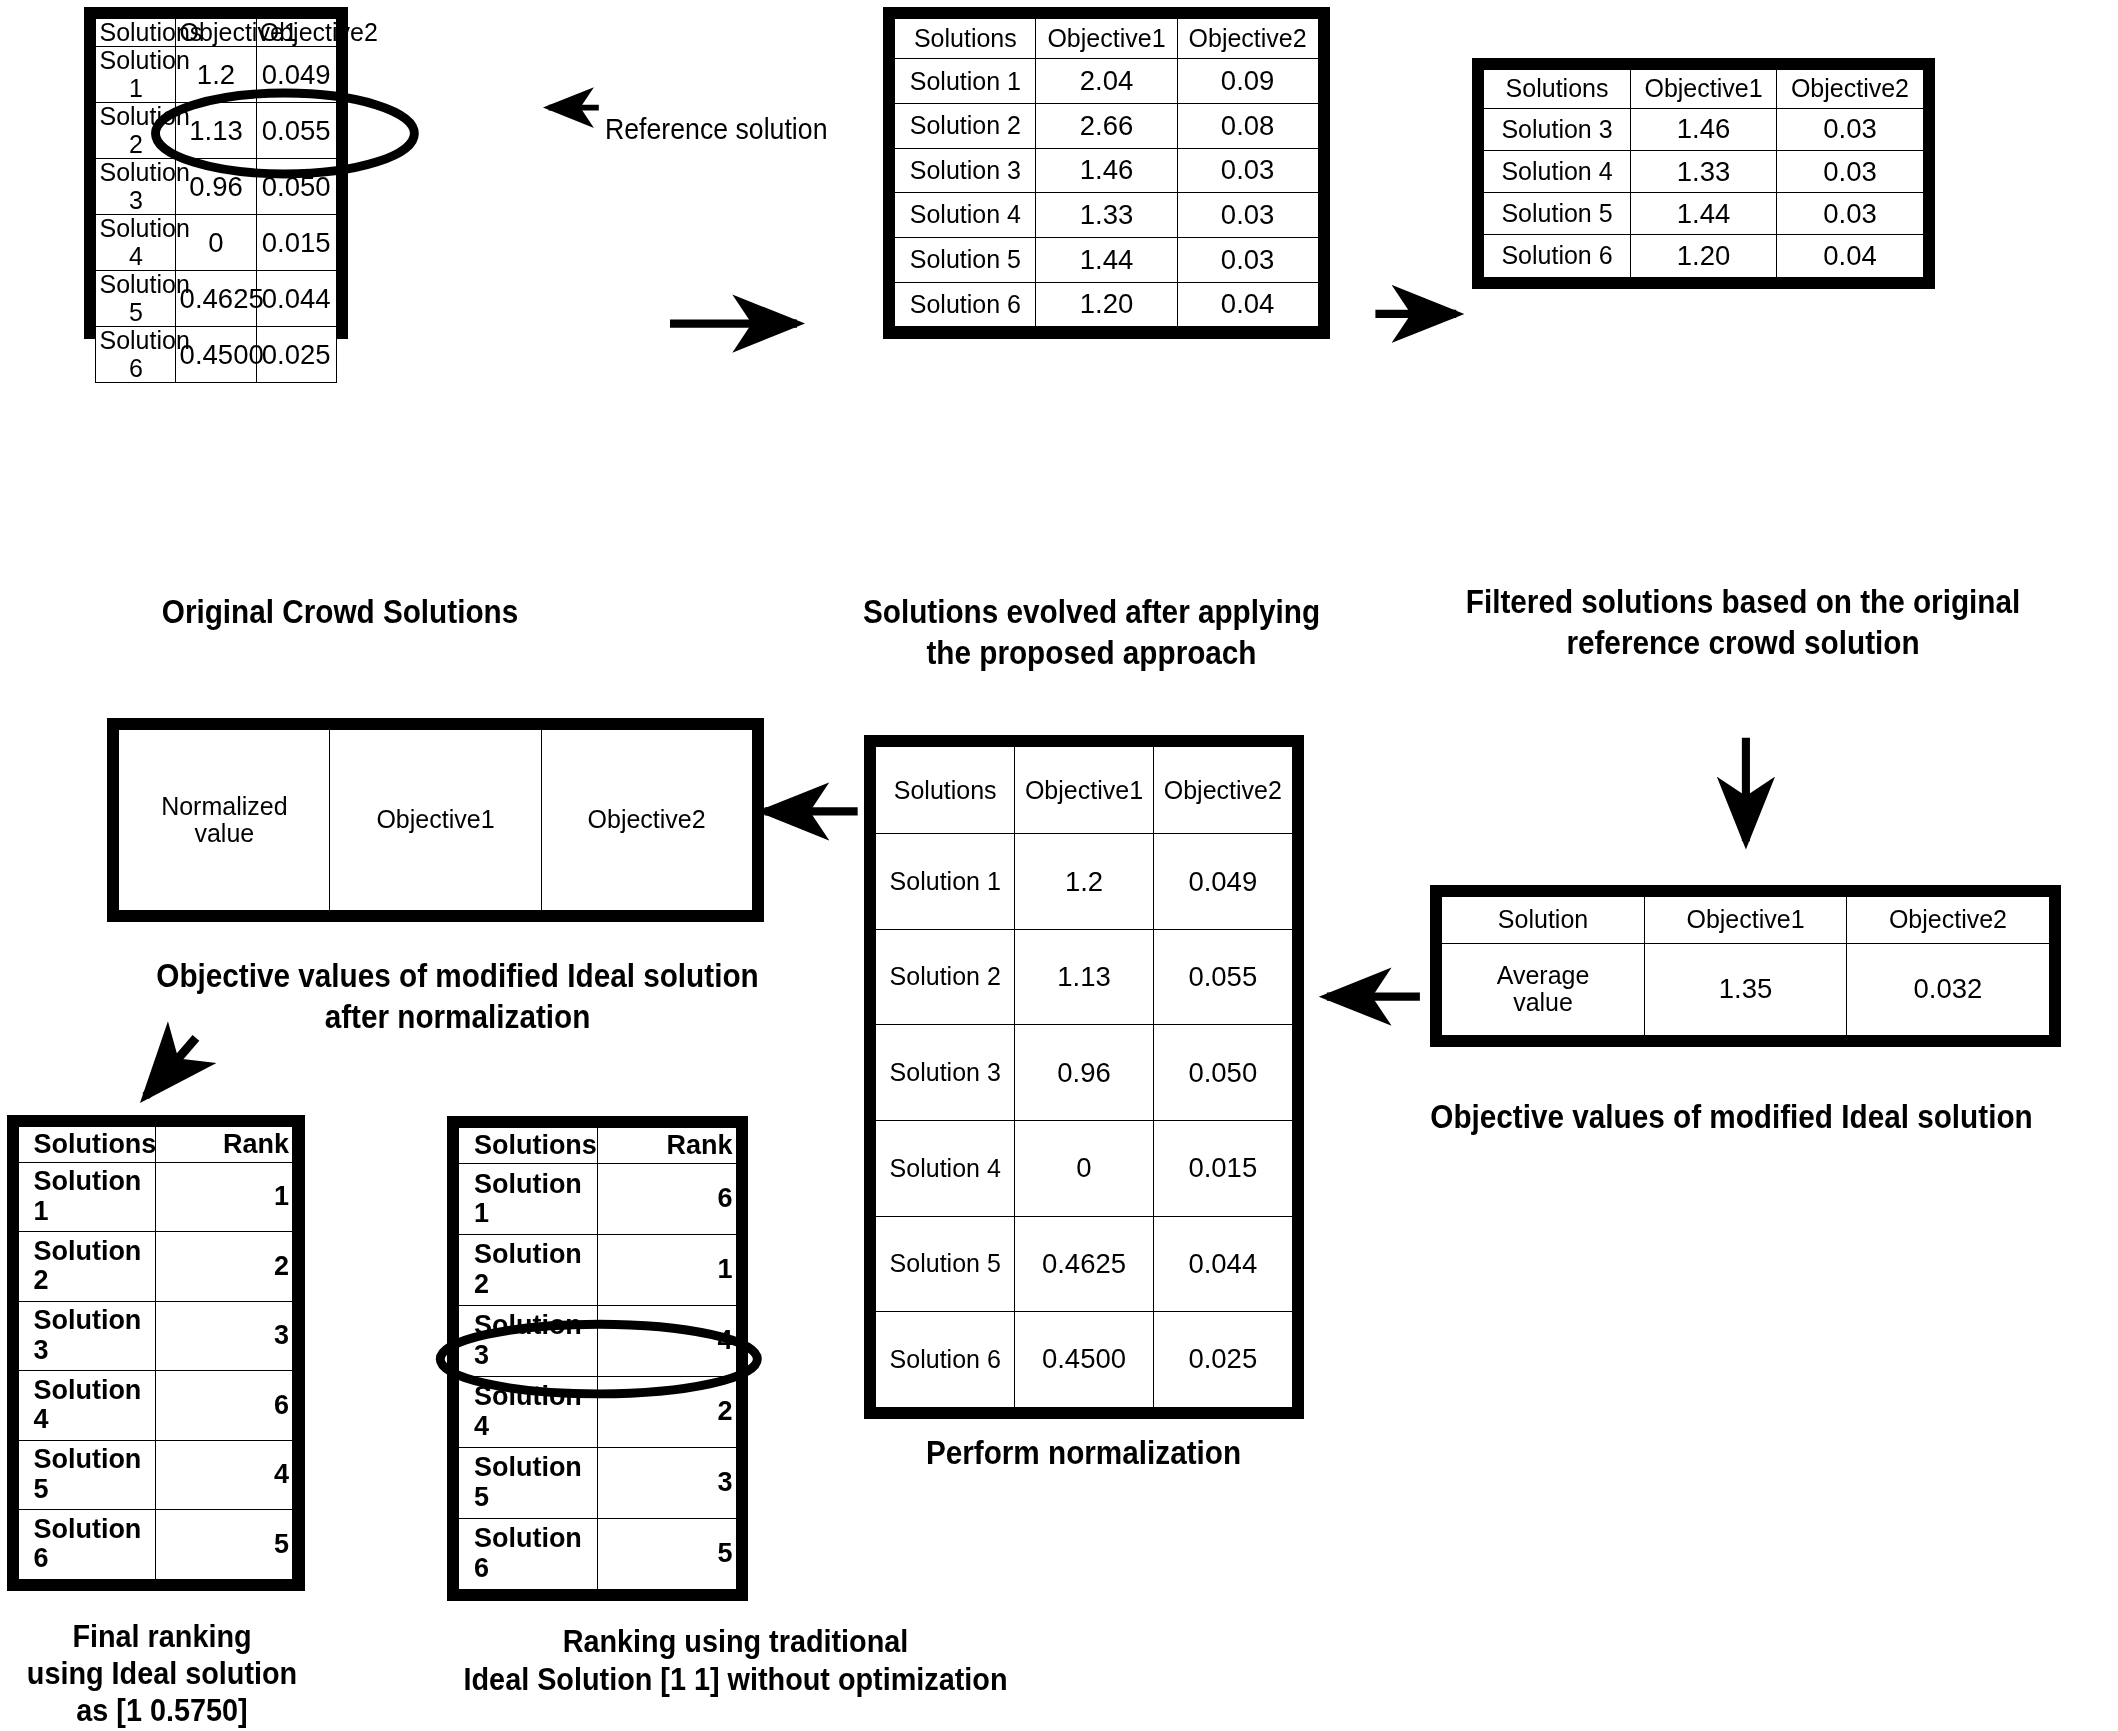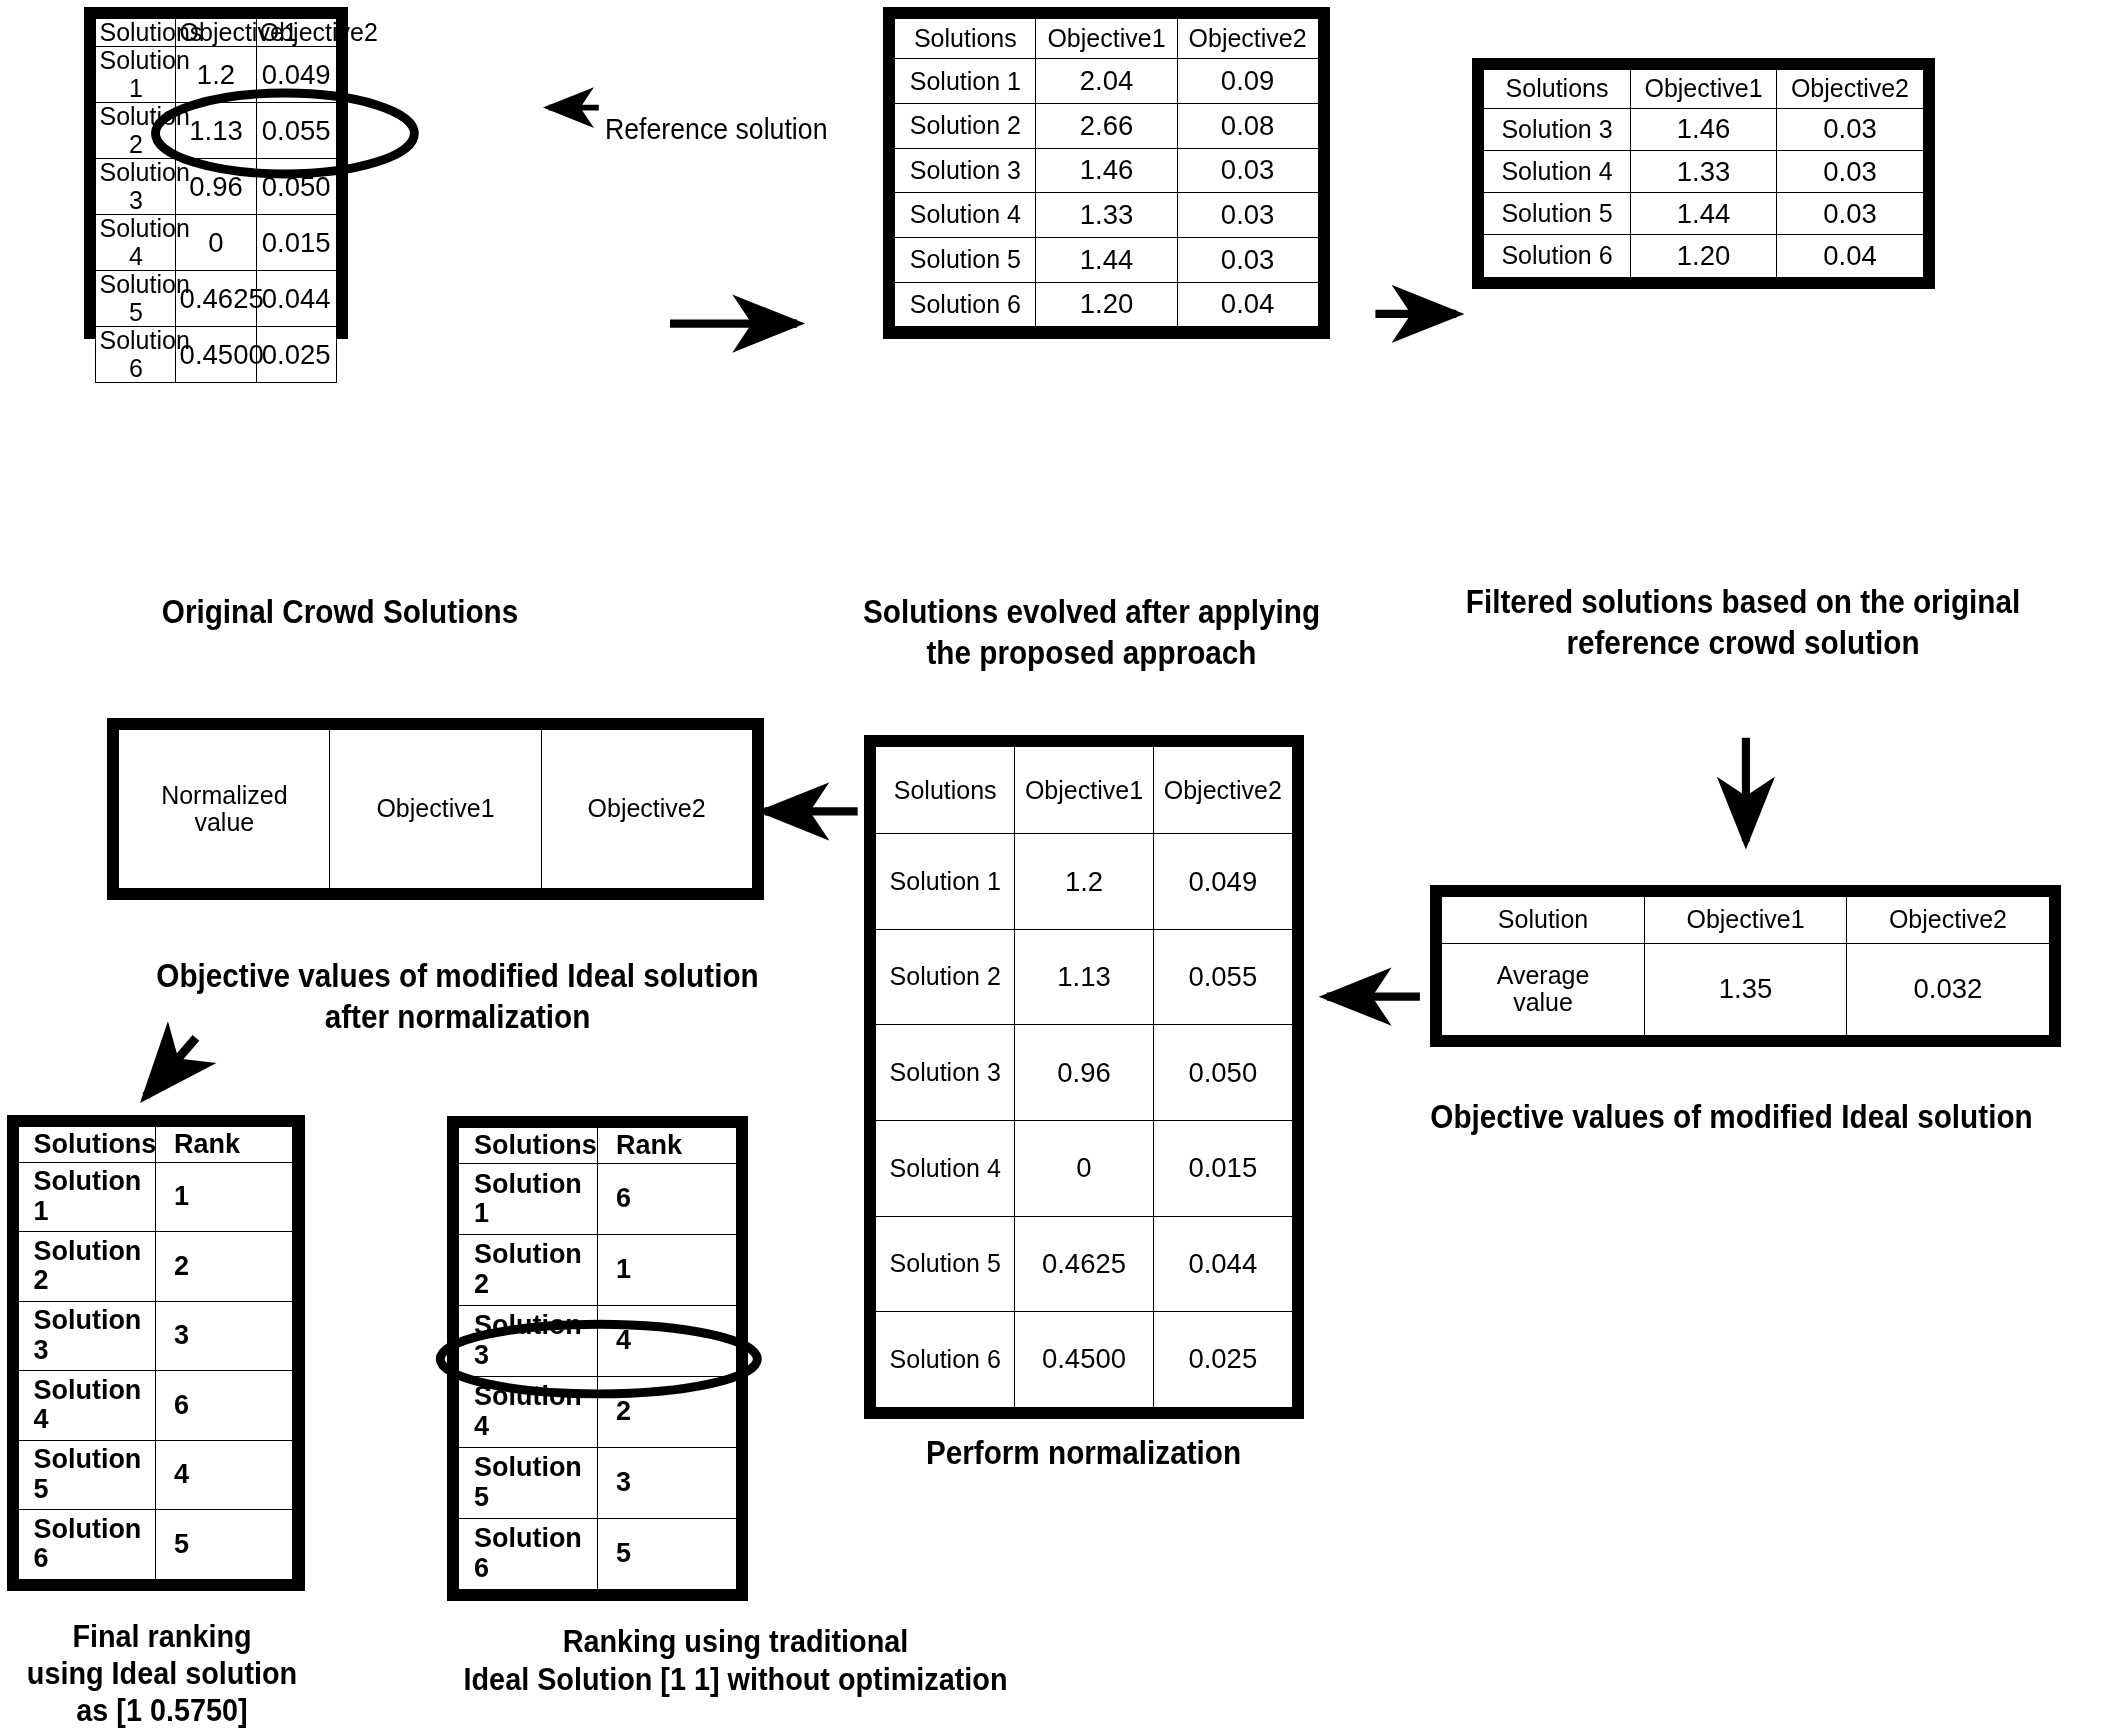--- a/index.html
+++ b/index.html
@@ -10,21 +10,21 @@
   
   .tblbox{position:absolute;background:#000;padding:11.3px;box-sizing:border-box;}
   .tbl{width:100%;height:100%;border-collapse:collapse;background:#fff;table-layout:fixed;}
   .tbl td{border:1.6px solid #000;background:#fff;text-align:center;vertical-align:middle;
           font-size:27.5px;font-family:"Liberation Sans", sans-serif;padding:0 3.2px;line-height:1.1;}
   .tbl td.hdr{font-size:25px;}
   .tbl td.lbl{font-size:25px;}
 
   
   .tbl.bold td{font-weight:bold;font-size:27px;}
-  .tbl.bold td.rk{text-align:left;padding-left:18px;}
+  .tbl.bold td.rk{text-align:right;padding-left:18px;}
   .tbl.bold td.nm{text-align:left;padding-left:14.6px;}
 
   
   .cap{position:absolute;font-weight:bold;font-size:33px;line-height:1.25;
        text-align:center;font-family:"Liberation Sans", sans-serif;
        transform:scaleX(.9);transform-origin:center top;}
   .cap.small{font-size:32px;}
 
   .note{position:absolute;font-size:29px;font-family:"Liberation Sans", sans-serif;
         transform:scaleX(.92);transform-origin:left top;}
@@ -219,21 +219,21 @@
       <tr>
         <td class="lbl">Solution 6</td>
         <td>0.4500</td>
         <td>0.025</td>
       </tr>
     </tbody>
       </table>
   </div>
   <div class="cap" style="left:857px;top:1432px;width:453px;">Perform normalization</div>
 
-  <div class="tblbox" style="left:107px;top:718px;width:657px;height:182px;">
+  <div class="tblbox" style="left:107px;top:718px;width:657px;height:204px;">
     <table class="tbl">
       <tbody>
           <tr>
         <td class="hdr">
           <div>Normalized</div>
           <div>value</div>
         </td>
         <td class="hdr">Objective1</td>
         <td class="hdr">Objective2</td>
       </tr>

